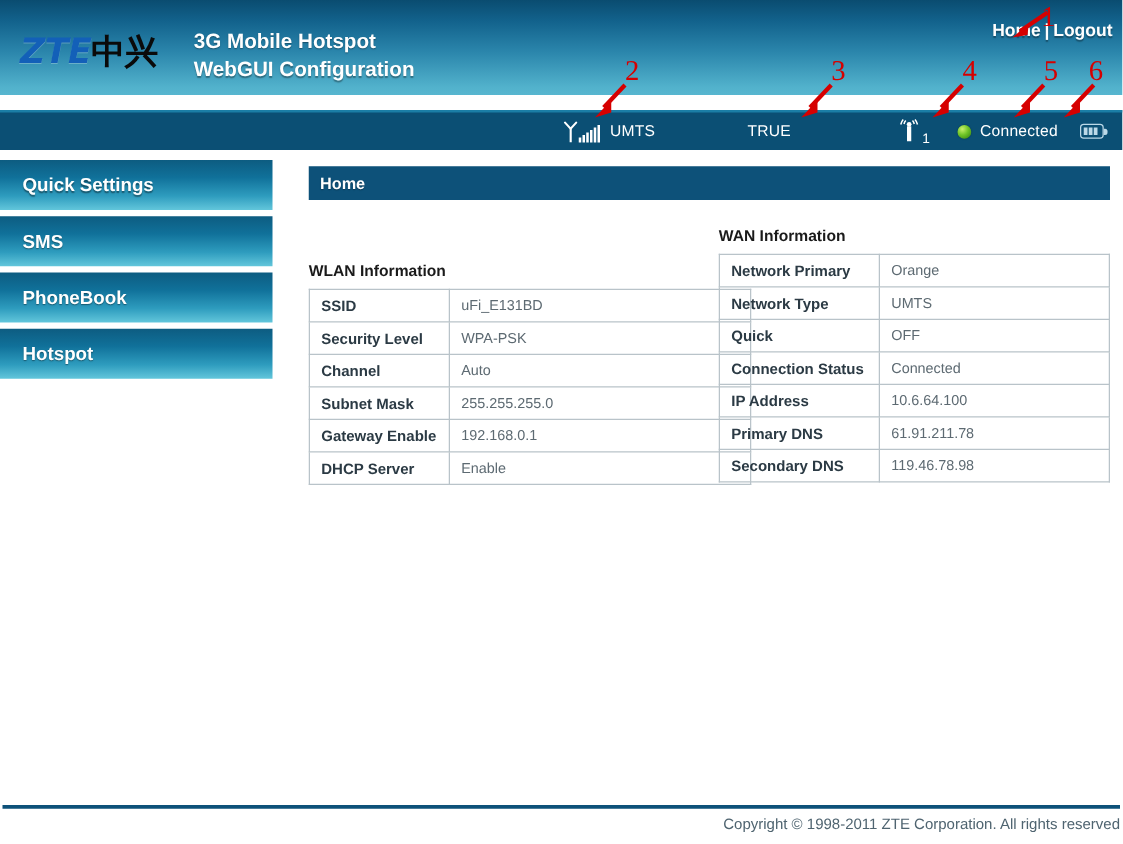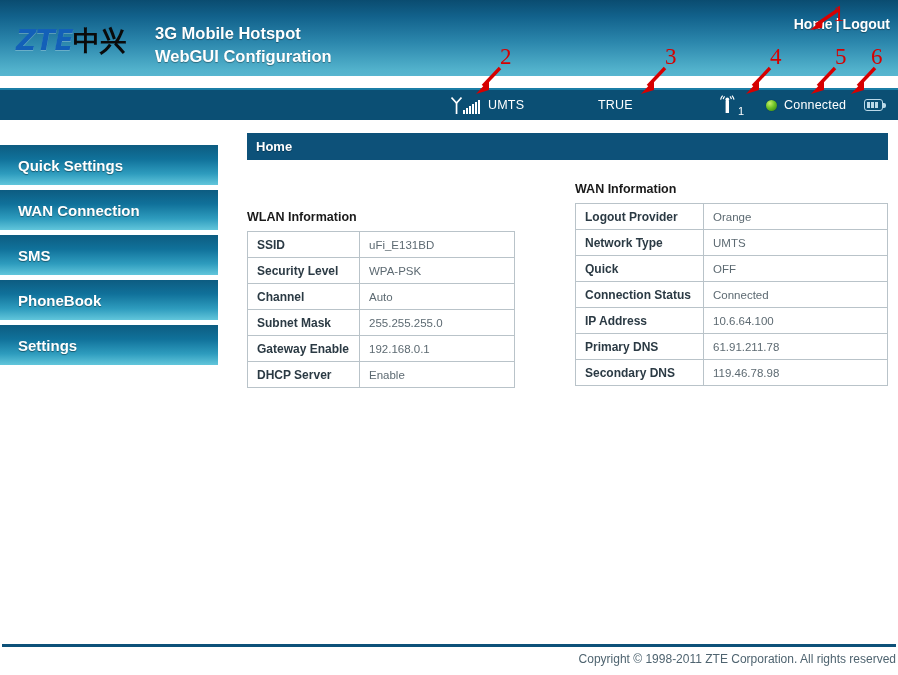--- a/index.html
+++ b/index.html
@@ -102,21 +102,21 @@
   }
   .ico-batt .tip {
     position: absolute; right: 0; top: 3.5px; width: 3px; height: 5px;
     background: #bcd9e8; border-radius: 0 2px 2px 0;
   }
   .ico-batt .cells { position: absolute; left: 3px; top: 3px; display: flex; gap: 1.5px; }
   .ico-batt .cells i { display:block; width: 2.5px; height: 6px; background: #bcd9e8; }
 
   
   #sidebar {
-    position: absolute; left: 0; top: 145px;
+    position: absolute; left: 0; top: 128px;
     width: 180px;
   }
   .menu-item {
     position: relative;
     width: 218px; height: 40px;
     margin-bottom: 5px;
     background: linear-gradient(to bottom, #0d5c81 0%, #10719a 35%, #2e9cbe 72%, #62c6db 100%);
     display: flex; align-items: center;
     cursor: pointer;
   }
@@ -142,21 +142,21 @@
   .panel-left { width: 315px; margin-top: 28px; }
   .panel-right { width: 313px; margin-left: 13px; }
   .panel-title {
     font-size: 12.5px; font-weight: bold; color: #1a1a1a;
     margin-bottom: 7px;
   }
   table.info {
     border-collapse: collapse;
     table-layout: fixed;
   }
-  table.info.w-left { width: 268px; }
+  table.info.w-left { width: 354px; }
   table.info.w-right { width: 313px; }
   table.info td {
     border: 1px solid #b9c3c9;
     height: 26px;
     padding: 3px 0 3px 9px;
     vertical-align: middle;
     line-height: 14px;
   }
   table.info td.k {
     font-size: 12px; font-weight: bold; color: #2b3a44;
@@ -262,30 +262,27 @@
           </span>
       </span>
     </div>
   </div>
 
   <div id="sidebar">
     <div class="menu-item">
       <span>Quick Settings</span>
     </div>
     <div class="menu-item">
-      <span>WAN Connection</span>
-    </div>
-    <div class="menu-item">
       <span>SMS</span>
     </div>
     <div class="menu-item">
       <span>PhoneBook</span>
     </div>
     <div class="menu-item">
-      <span>Settings</span>
+      <span>Hotspot</span>
     </div>
   </div>
 
   <div id="content">
     <div id="content-head">
       <span>Home</span>
     </div>
 
     <div class="panels">
 
@@ -319,21 +316,21 @@
             </tr>
           </tbody>
         </table>
       </div>
 
       <div class="panel-right">
         <div class="panel-title">WAN Information</div>
         <table class="info w-right">
           <tbody>
             <tr>
-              <td class="k">Logout Provider</td>
+              <td class="k">Network Primary</td>
               <td class="v">Orange</td>
             </tr>
             <tr>
               <td class="k">Network Type</td>
               <td class="v">UMTS</td>
             </tr>
             <tr>
               <td class="k">Quick</td>
               <td class="v">OFF</td>
             </tr>

